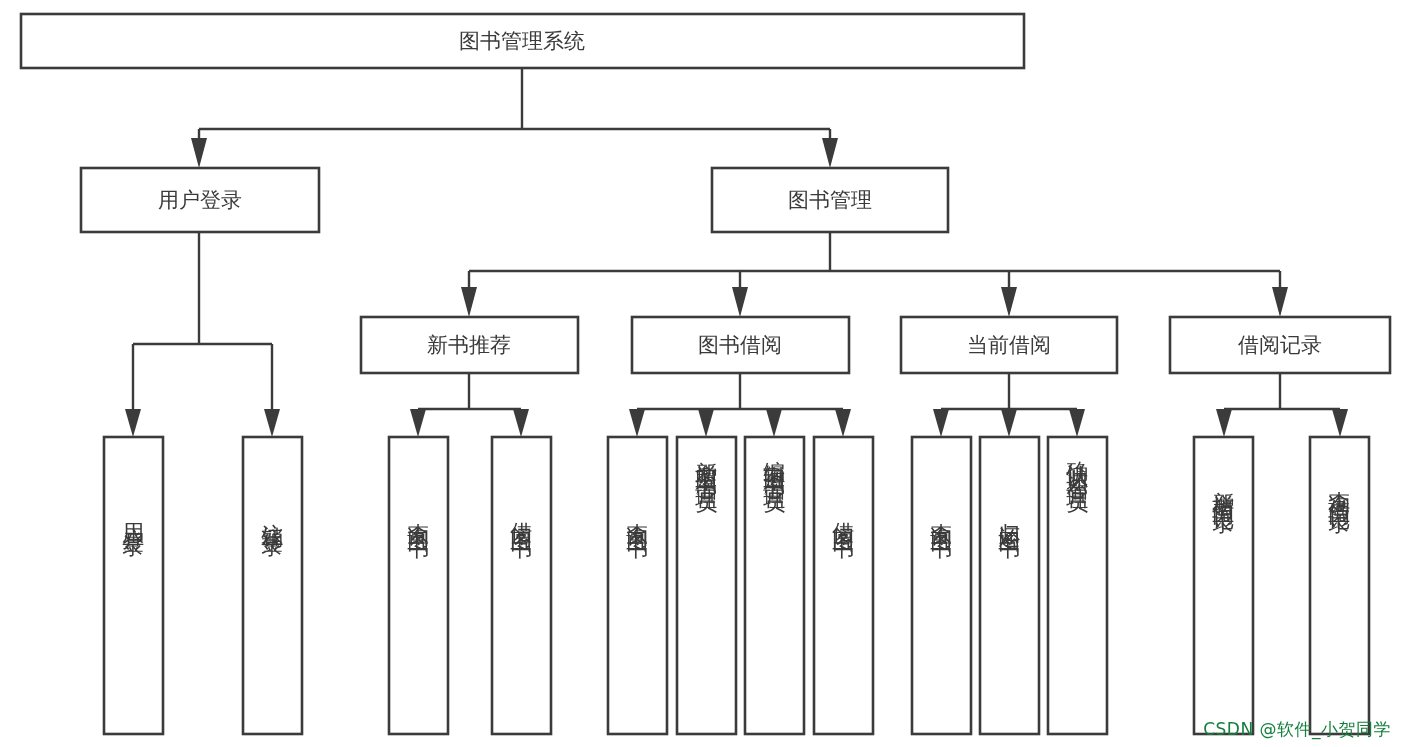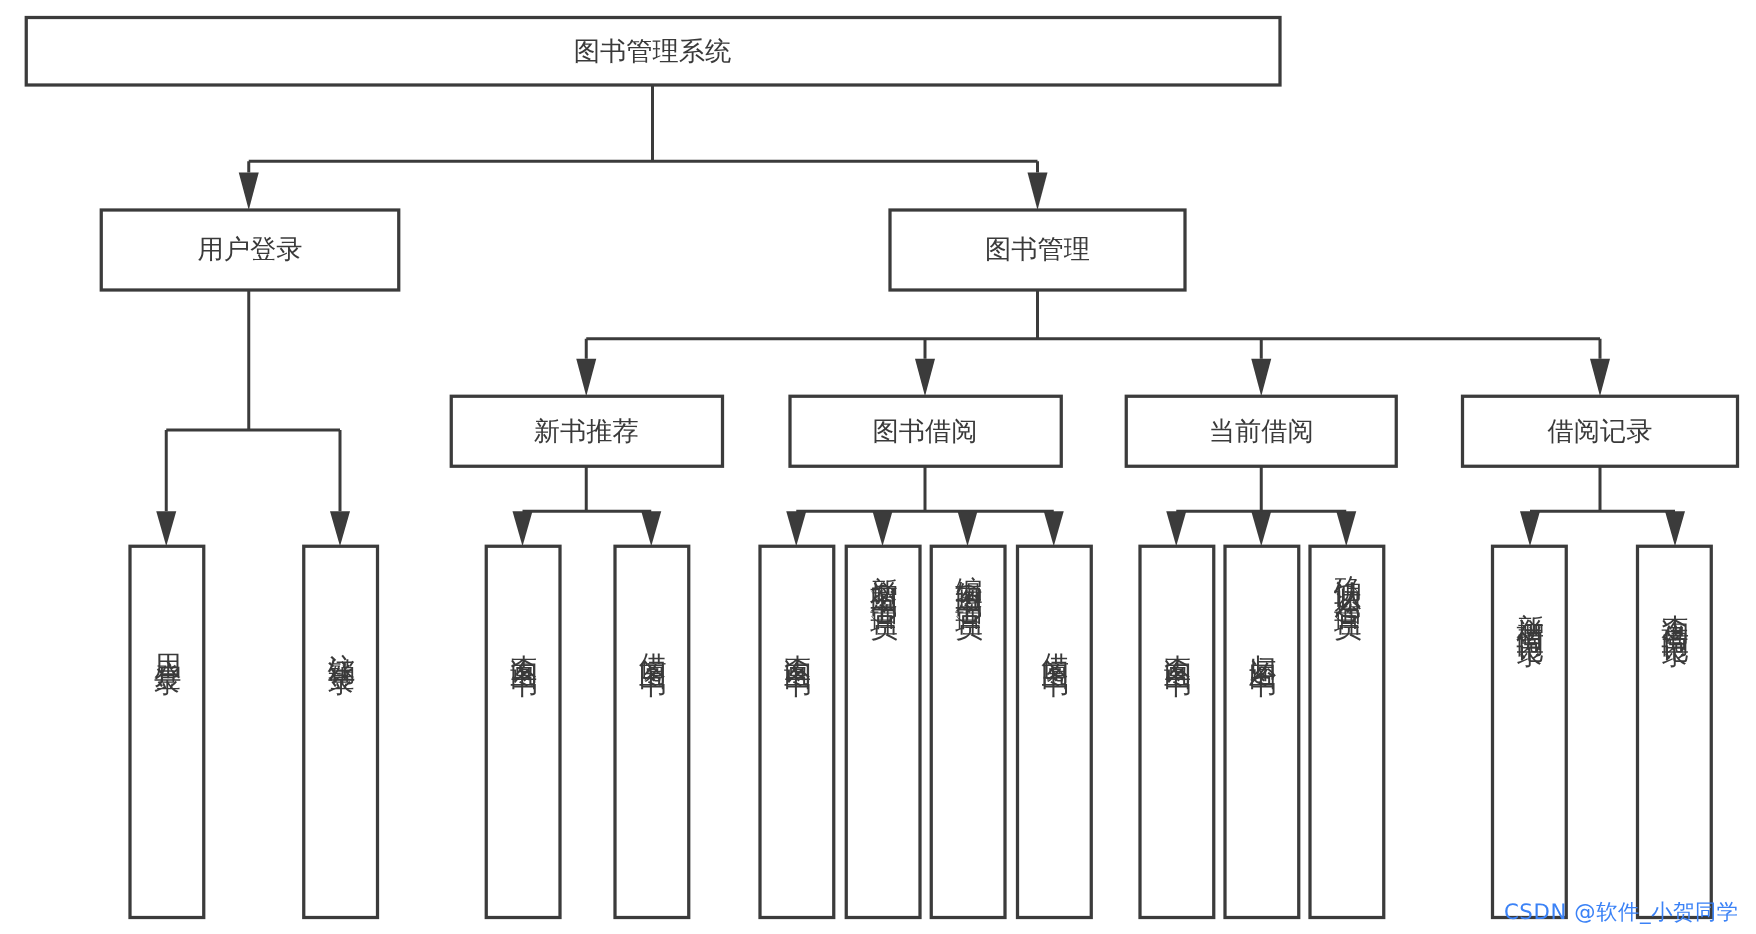--- a/index.html
+++ b/index.html
@@ -68,21 +68,21 @@
     color: #3a3a3a;
     white-space: nowrap;
     text-align: center;
   }
   .watermark {
     position: absolute;
     right: 14px;
     bottom: 6px;
     font-family: "DejaVu Sans", "Liberation Sans", sans-serif;
     font-size: 17px;
-    color: #3b82f6;
+    color: #15803d;
     white-space: nowrap;
     letter-spacing: 0.5px;
   }
 </style>
 </head>
 <body>
 
 <div id="diagram-root">
 
   <svg class="flow" viewBox="0 0 1405 747" xmlns="http://www.w3.org/2000/svg">

